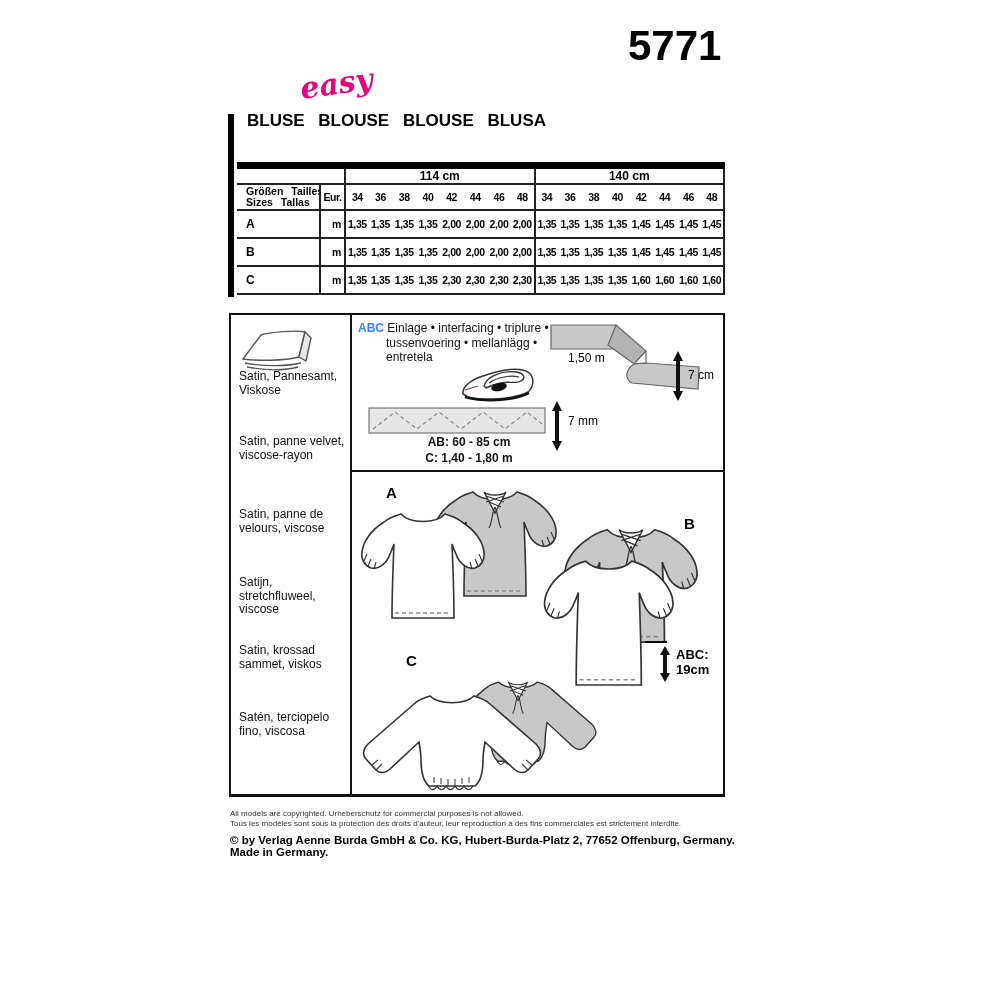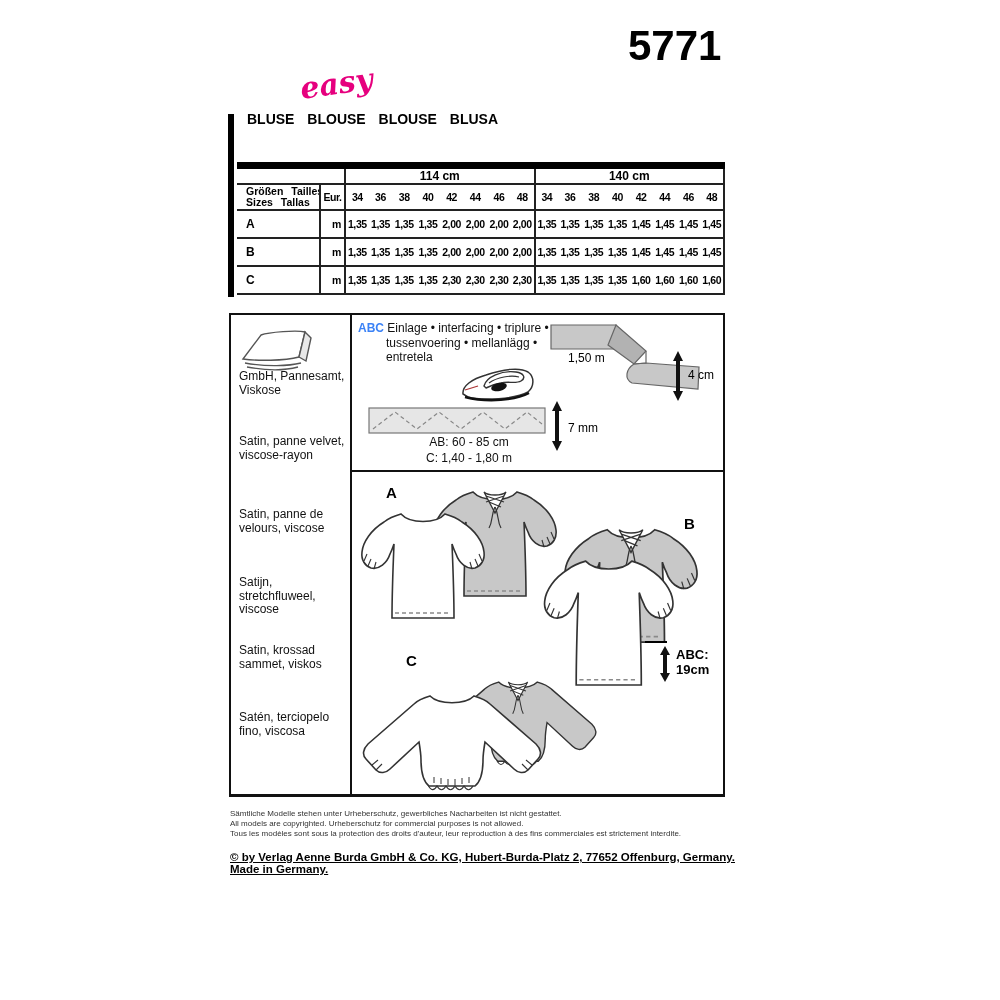--- a/index.html
+++ b/index.html
@@ -7,21 +7,21 @@
         font-family:"Liberation Sans",sans-serif;color:#111;}
   
   .logo-burda{position:absolute;left:236px;top:28px;font-size:47px;font-weight:bold;
               letter-spacing:-3px;color:#e6007e;}
   .logo-easy{position:absolute;left:300px;top:66px;font-family:"DejaVu Serif",serif;
              font-style:italic;font-weight:bold;font-size:30px;color:#e6007e;
              transform:rotate(-8deg);}
   .pattern-number{position:absolute;left:628px;top:22px;width:96px;
                   font-size:42px;font-weight:bold;color:#000;}
   .title-bar{position:absolute;left:228px;top:114px;width:6px;height:183px;background:#000;}
-  .title-names{position:absolute;left:247px;top:111px;font-size:14px;font-weight:bold;
+  .title-names{position:absolute;left:247px;top:111px;font-size:17px;font-weight:bold;
                word-spacing:9px;color:#000;}
   .title-fit{position:absolute;left:247px;top:135px;font-size:12.5px;color:#222;}
   .title-fit b{color:#000;}
   
   .size-table{position:absolute;left:237px;top:162px;width:488px;border-collapse:collapse;
               table-layout:fixed;border-top:7px solid #000;border-right:2px solid #222;}
   .size-table tr{border-bottom:2px solid #222;}
   .size-table td{padding:0;font-size:10.5px;font-weight:bold;text-align:center;
                  letter-spacing:-0.4px;color:#000;overflow:hidden;white-space:nowrap;}
   .width-row{height:18px;}
@@ -44,29 +44,29 @@
   .interfacing-pane{position:absolute;left:121px;top:0;right:0;height:157px;
                     border-bottom:2px solid #111;box-sizing:border-box;}
   .garments-pane{position:absolute;left:121px;top:157px;right:0;bottom:0;}
   .fabric-item{position:absolute;left:8px;width:108px;font-size:12px;line-height:13.5px;color:#111;}
   .abs{position:absolute;}
   .small-bold{font-size:12px;font-weight:normal;color:#000;}
   .interfacing-text{position:absolute;left:6px;top:6px;font-size:12px;line-height:14.5px;
                     width:205px;color:#111;}
   .interfacing-text b{color:#3b82f6;}
   .indent{padding-left:28px;}
-  .range-label{position:absolute;width:150px;text-align:center;font-size:12px;font-weight:normal;}
+  .range-label{position:absolute;width:150px;text-align:center;font-size:12px;font-weight:bold;}
   .garment-label{position:absolute;font-size:15px;font-weight:bold;color:#000;}
   .note-text{position:absolute;font-size:13px;font-weight:bold;line-height:14px;color:#000;}
   .note-bracket{position:absolute;background:#000;}
   .dash{stroke:#8a8a8a;stroke-width:1.6;stroke-dasharray:4,3;fill:none;}
   
   .footer{position:absolute;left:230px;top:809px;width:520px;}
   .footer-small{font-size:8px;line-height:10px;color:#333;}
-  .footer-copy{margin-top:12px;font-size:11.5px;font-weight:bold;color:#000;text-decoration:underline;}
+  .footer-copy{margin-top:5px;font-size:11.5px;font-weight:bold;color:#000;}
 </style>
 </head>
 <body>
 
 <svg width="0" height="0" style="position:absolute">
   <defs>
     <path id="pBlouse" stroke="#333" stroke-width="1.6" d="M53,22 C62,32 88,32 97,22 C104,24 109,26 114,30 C127,38 135,50 136,60
          C137,68 133,74 127,76 C119,78 111,71 108,62 C106,58 105,55 104,52
          C105,76 106,100 106,126 L44,126 C44,100 45,76 46,52
          C45,55 44,58 42,62 C39,71 31,78 23,76 C17,74 13,68 14,60
@@ -201,21 +201,21 @@
     </table>
 
   <div class="main-box">
 
     <div class="fabrics-pane">
       <svg class="abs" style="left:8px;top:8px" width="80" height="50" viewBox="0 0 80 50">
         <path d="M4,36 L22,12 C30,9 58,7 66,9 L60,34 C45,38 18,38 4,36 Z" fill="#fff" stroke="#555" stroke-width="1.4"></path>
         <path d="M66,9 L72,15 L67,38 L60,34 Z" fill="#e8e8e8" stroke="#555" stroke-width="1.4"></path>
         <path d="M6,40 C28,44 50,43 62,40 M8,44 C30,48 48,47 59,44" fill="none" stroke="#555" stroke-width="1.3"></path>
       </svg>
-      <div class="fabric-item" style="top:55px">GmbH, Pannesamt, Viskose</div>
+      <div class="fabric-item" style="top:55px">Satin, Pannesamt, Viskose</div>
       <div class="fabric-item" style="top:120px">Satin, panne velvet, viscose-rayon</div>
       <div class="fabric-item" style="top:193px">Satin, panne de velours, viscose</div>
       <div class="fabric-item" style="top:261px">Satijn, stretchfluweel, viscose</div>
       <div class="fabric-item" style="top:329px">Satin, krossad sammet, viskos</div>
       <div class="fabric-item" style="top:396px">Satén, terciopelo fino, viscosa</div>
     </div>
 
     <div class="interfacing-pane">
       <div class="interfacing-text">
         <div><b>ABC</b>
@@ -228,39 +228,39 @@
         <path d="M1,6 L66,6 L66,30 L1,30 Z" fill="#c8c8c8" stroke="#666" stroke-width="1.2"></path>
         <path d="M66,6 L96,32 L84,45 L58,26 Z" fill="#b2b2b2" stroke="#666" stroke-width="1.2"></path>
         <path d="M84,45 C76,50 74,60 82,64 L148,70 L149,48 L96,44 Z" fill="#c8c8c8" stroke="#666" stroke-width="1.2"></path>
         <path d="M84,45 L96,44 L96,32" fill="none" stroke="#666" stroke-width="1.2"></path>
       </svg>
       <div class="abs small-bold" style="left:216px;top:36px">1,50 m</div>
 
       <svg class="abs" style="left:319px;top:35px" width="14" height="52" viewBox="0 0 14 52">
         <path d="M7,1 L12,11 L9,11 L9,41 L12,41 L7,51 L2,41 L5,41 L5,11 L2,11 Z" fill="#111"></path>
       </svg>
-      <div class="abs small-bold" style="left:336px;top:53px">4 cm</div>
+      <div class="abs small-bold" style="left:336px;top:53px">7 cm</div>
 
       <svg class="abs" style="left:106px;top:38px" width="80" height="54" viewBox="0 0 80 54">
         <path d="M5,41 C4,33 14,26 28,22 C45,16 62,14 70,19 C77,24 76,34 70,39 C58,46 24,48 10,44 Z" fill="#fff" stroke="#333" stroke-width="1.5"></path>
         <path d="M7,44 C30,50 58,47 71,40" fill="none" stroke="#111" stroke-width="2.5"></path>
         <path d="M26,33 C28,24 44,17 58,19 C66,20 68,25 63,28 C58,31 50,28 43,30 C36,31 30,34 28,35 Z" fill="#fff" stroke="#333" stroke-width="1.4"></path>
         <path d="M31,30 C39,24 53,22 61,24" fill="none" stroke="#333" stroke-width="1.2"></path>
         <ellipse cx="41" cy="34" rx="8" ry="4" fill="#111" transform="rotate(-14 41 34)"></ellipse>
         <path d="M7,37 L20,33" stroke="#a33" stroke-width="1.2"></path>
       </svg>
 
       <svg class="abs" style="left:16px;top:92px" width="178" height="27" viewBox="0 0 178 27">
         <rect x="1" y="1" width="176" height="25" fill="#e6e6e6" stroke="#777" stroke-width="1.2"></rect>
         <polyline points="5,22 27,5 49,22 71,5 93,22 115,5 137,22 159,5 174,17" fill="none" stroke="#888" stroke-width="1.2" stroke-dasharray="4,3"></polyline>
       </svg>
       <svg class="abs" style="left:198px;top:85px" width="14" height="52" viewBox="0 0 14 52">
         <path d="M7,1 L12,11 L9,11 L9,41 L12,41 L7,51 L2,41 L5,41 L5,11 L2,11 Z" fill="#111"></path>
       </svg>
-      <div class="abs small-bold" style="left:216px;top:106px">7 mm</div>
+      <div class="abs small-bold" style="left:216px;top:99px">7 mm</div>
 
       <div class="range-label" style="left:42px;top:120px">AB: 60 - 85 cm</div>
       <div class="range-label" style="left:42px;top:136px">C: 1,40 - 1,80 m</div>
     </div>
 
     <div class="garments-pane">
       <div class="garment-label" style="left:34px;top:12px">A</div>
       <div class="garment-label" style="left:332px;top:43px">B</div>
       <div class="garment-label" style="left:54px;top:180px">C</div>
 
@@ -309,19 +309,18 @@
       <div class="note-bracket" style="left:293px;top:169px;width:22px;height:2px"></div>
       <svg class="abs" style="left:306px;top:173px" width="14" height="38" viewBox="0 0 14 38">
         <path d="M7,1 L12,10 L9,10 L9,28 L12,28 L7,37 L2,28 L5,28 L5,10 L2,10 Z" fill="#111"></path>
       </svg>
       <div class="note-text" style="left:324px;top:176px">ABC:</div>
       <div class="note-text" style="left:324px;top:191px">19cm</div>
     </div>
   </div>
 
   <div class="footer">
-    <div class="footer-small">Sämtliche Modelle stehen unter Urheberschutz, gewerbliches Nacharbeiten ist nicht gestattet.</div>
     <div class="footer-small">All models are copyrighted. Urheberschutz for commercial purposes is not allowed.</div>
     <div class="footer-small">Tous les modèles sont sous la protection des droits d'auteur, leur reproduction à des fins commerciales est strictement interdite.</div>
     <div class="footer-copy">© by Verlag Aenne Burda GmbH &amp; Co. KG, Hubert-Burda-Platz 2, 77652 Offenburg, Germany. Made in Germany.</div>
   </div>
 
 </div>
 
 </body></html>

